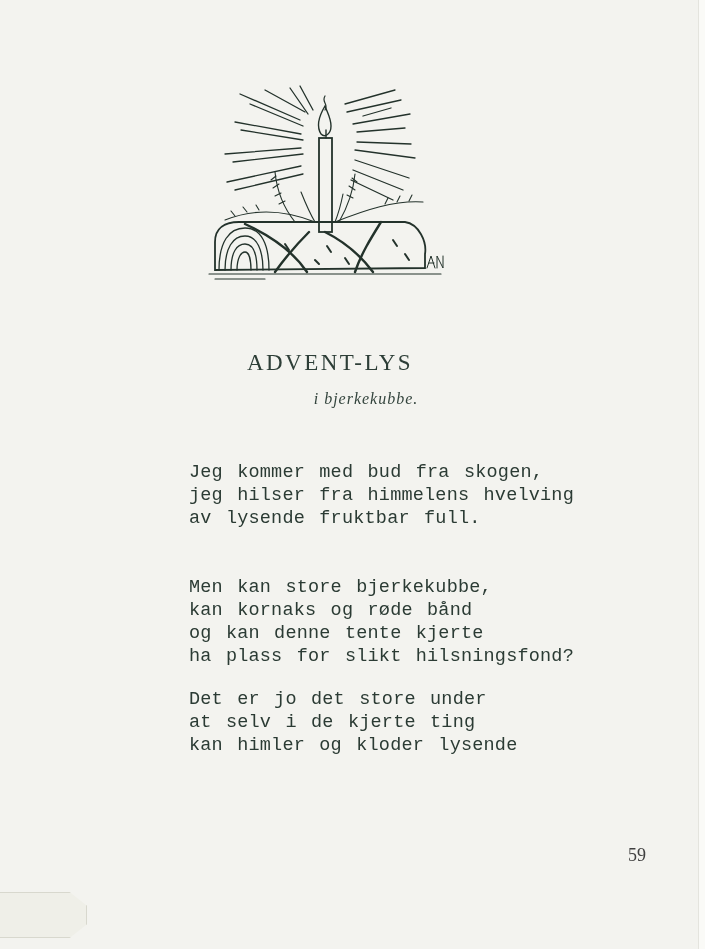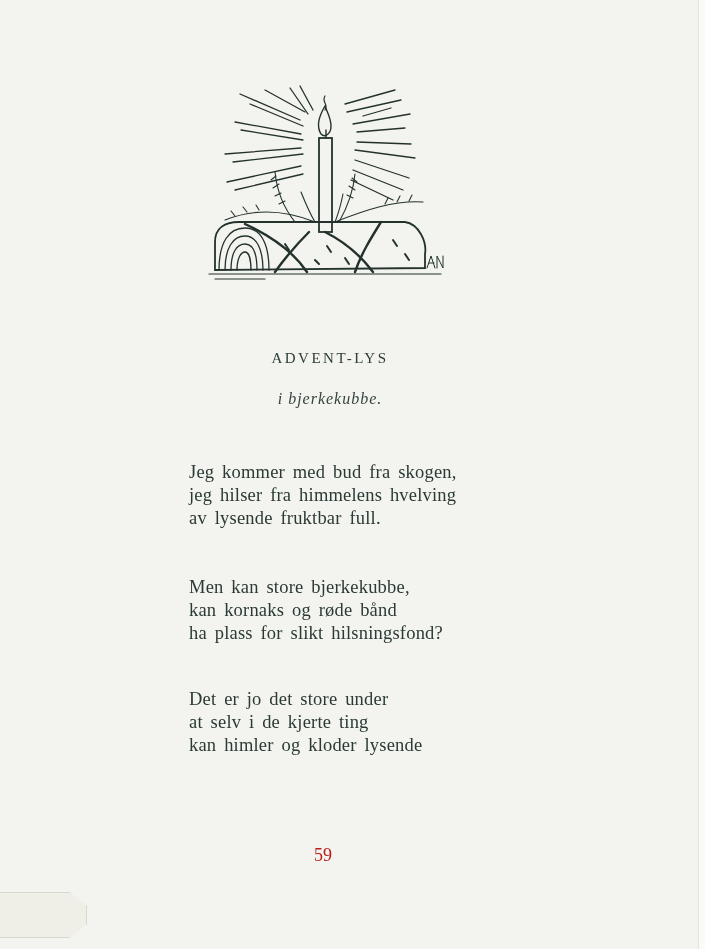--- a/index.html
+++ b/index.html
@@ -4,26 +4,26 @@
 <style>
   html, body { margin:0; padding:0; }
   body {
     width:705px; height:949px; position:relative; overflow:hidden;
     background:#f3f3ef;
     font-family:"Liberation Serif","DejaVu Serif",serif;
     color:#2b3b34;
   }
   .page-edge { position:absolute; top:0; right:0; width:6px; height:949px; background:#fafaf7; border-left:1px solid #e4e4de; }
   .illustration { position:absolute; left:205px; top:82px; width:240px; height:205px; }
-  .title { position:absolute; left:0; width:660px; top:350px; text-align:center; font-size:15px; letter-spacing:2.5px; color:#2d3e37; }
-  .subtitle { position:absolute; left:0; width:660px; top:390px; text-align:center; font-size:16px; font-style:italic; letter-spacing:1px; color:#33443d; }
-  .stanza { position:absolute; left:189px; font-size:18.5px; line-height:23px; word-spacing:3px; letter-spacing:0.2px; }
+  .title { position:absolute; left:0; width:660px; top:350px; text-align:center; font-size:23px; letter-spacing:2.5px; color:#2d3e37; }
+  .subtitle { position:absolute; left:0; width:660px; top:390px; text-align:center; font-size:16px; font-style:italic; letter-spacing:1px; color:#33443d;padding-left:36px; }
+  .stanza { position:absolute; left:189px; font-size:18.5px; line-height:23px; word-spacing:3px; letter-spacing:0.2px;font-family:Liberation Mono, monospace; }
   .stanza div { white-space:nowrap; }
   .s1 { top:461px; } .s2 { top:576px; } .s3 { top:688px; }
-  .pagenum { position:absolute; left:0; width:646px; top:845px; text-align:center; font-size:18px; color:#b91c1c; }
+  .pagenum { position:absolute; left:0; width:646px; top:845px; text-align:right; font-size:18px; color:#404040; }
   .tab { position:absolute; left:0; top:892px; width:86px; height:44px; border:1px solid #d8d8ce; border-left:none; background:#efefe8;
          clip-path:polygon(0 0, 80% 0, 100% 30%, 100% 70%, 80% 100%, 0 100%); }
 </style>
 </head>
 <body>
 
 <div class="page-edge"></div>
 
 <svg class="illustration" viewBox="0 0 240 205" fill="none" stroke="#23322b" stroke-linecap="round">
 
@@ -110,20 +110,21 @@
 <div class="subtitle">i bjerkekubbe.</div>
 
 <div class="stanza s1">
   <div>Jeg kommer med bud fra skogen,</div>
   <div>jeg hilser fra himmelens hvelving</div>
   <div>av lysende fruktbar full.</div>
 </div>
 <div class="stanza s2">
   <div>Men kan store bjerkekubbe,</div>
   <div>kan kornaks og røde bånd</div>
+  <div>og kan denne tente kjerte</div>
   <div>ha plass for slikt hilsningsfond?</div>
 </div>
 <div class="stanza s3">
   <div>Det er jo det store under</div>
   <div>at selv i de kjerte ting</div>
   <div>kan himler og kloder lysende</div>
 </div>
 
 <div class="pagenum">59</div>
 

